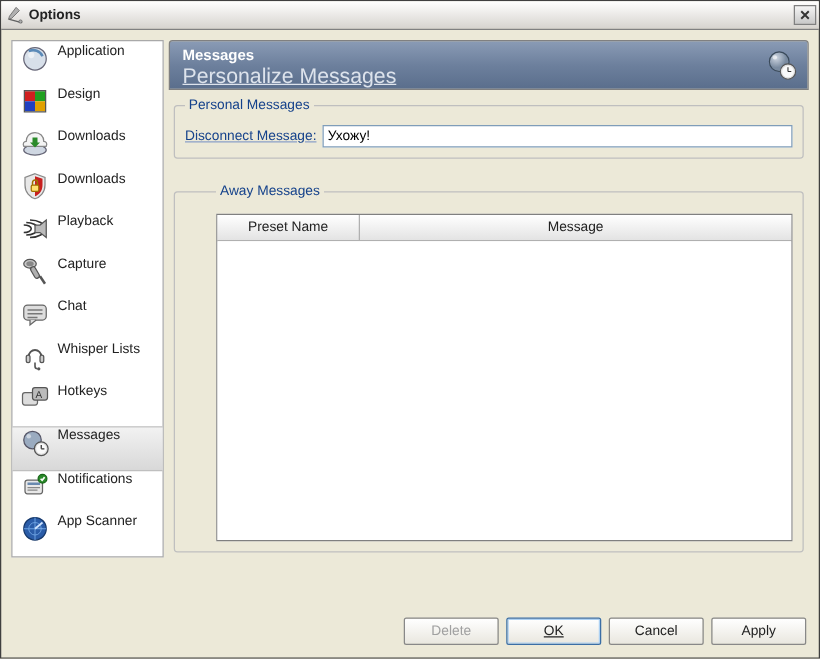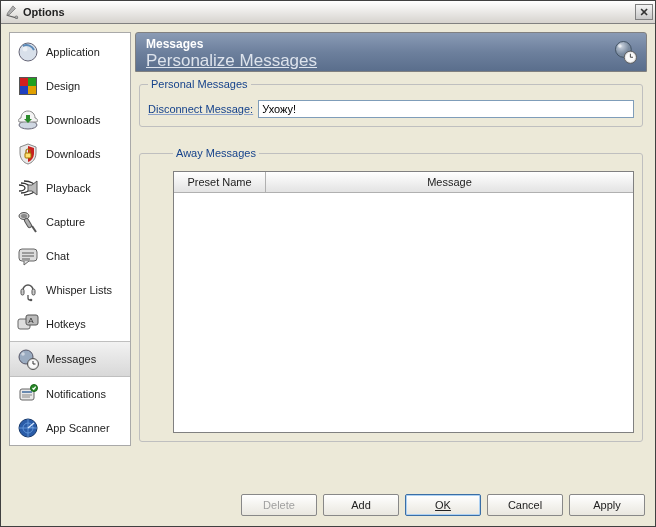--- a/index.html
+++ b/index.html
@@ -66,21 +66,21 @@
     background: #ffffff;
     border: 1px solid #a9a9a9;
     box-sizing: border-box;
     display: flex;
     flex-direction: column;
     padding-top: 2px;
   }
   .sidebar-item {
     height: 34px;
     display: flex;
-    align-items: center;
+    align-items: flex-start;
     padding-left: 6px;
     gap: 6px;
     cursor: default;
     color: #222;
   }
   .sidebar-item.selected {
     background: linear-gradient(to bottom, #f2f2f2, #d8d8d8);
     border-top: 1px solid #bfbfbf;
     border-bottom: 1px solid #bfbfbf;
   }
@@ -190,21 +190,21 @@
     justify-content: center;
     border-right: 1px solid #b0b0b0;
     color: #222;
     font-size: 11px;
     box-sizing: border-box;
   }
   .th:last-child {
     border-right: none;
   }
   .th.preset {
-    width: 92px;
+    width: 114px;
   }
   .th.message {
     flex: 1;
   }
   .table-body {
     flex: 1;
     background: #fff;
   }
   .footer {
     height: 62px;
@@ -423,21 +423,20 @@
         </fieldset>
 
       </div>
     </div>
 
   </div>
 
   <div class="footer">
     <div class="btn-row">
       <button class="btn" disabled="">Delete</button>
-      <button class="btn">Add</button>
     </div>
     <div class="btn-row">
       <button class="btn default">OK</button>
       <button class="btn">Cancel</button>
       <button class="btn">Apply</button>
     </div>
   </div>
 
 </div>
 

